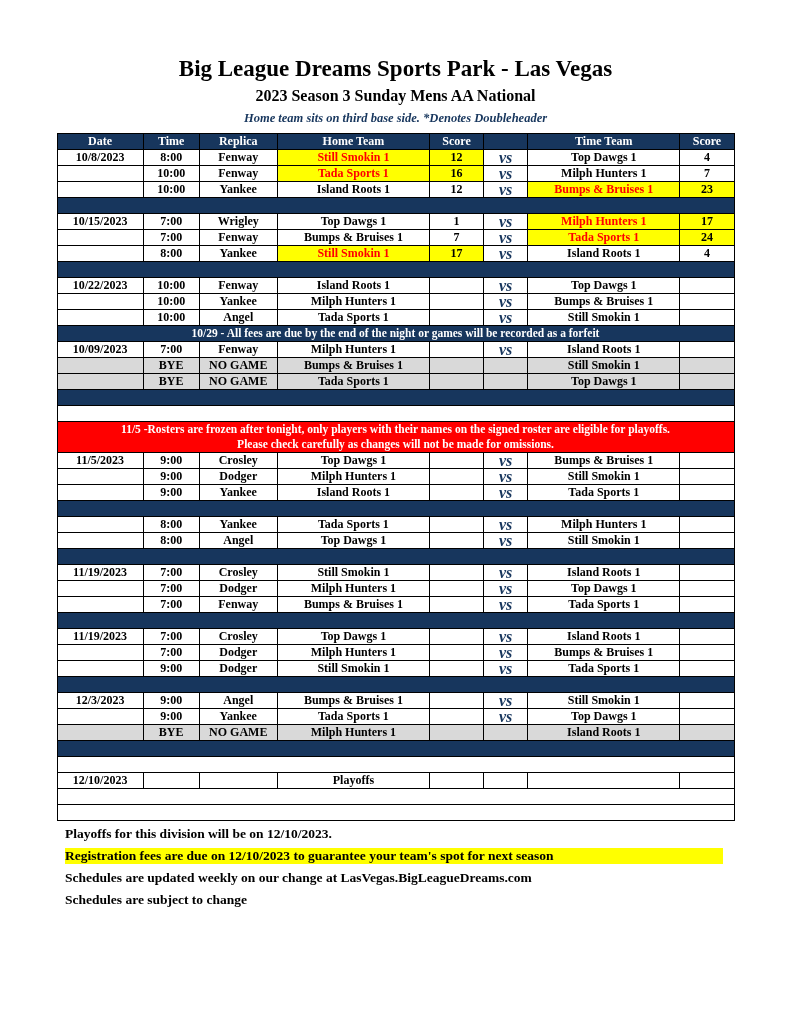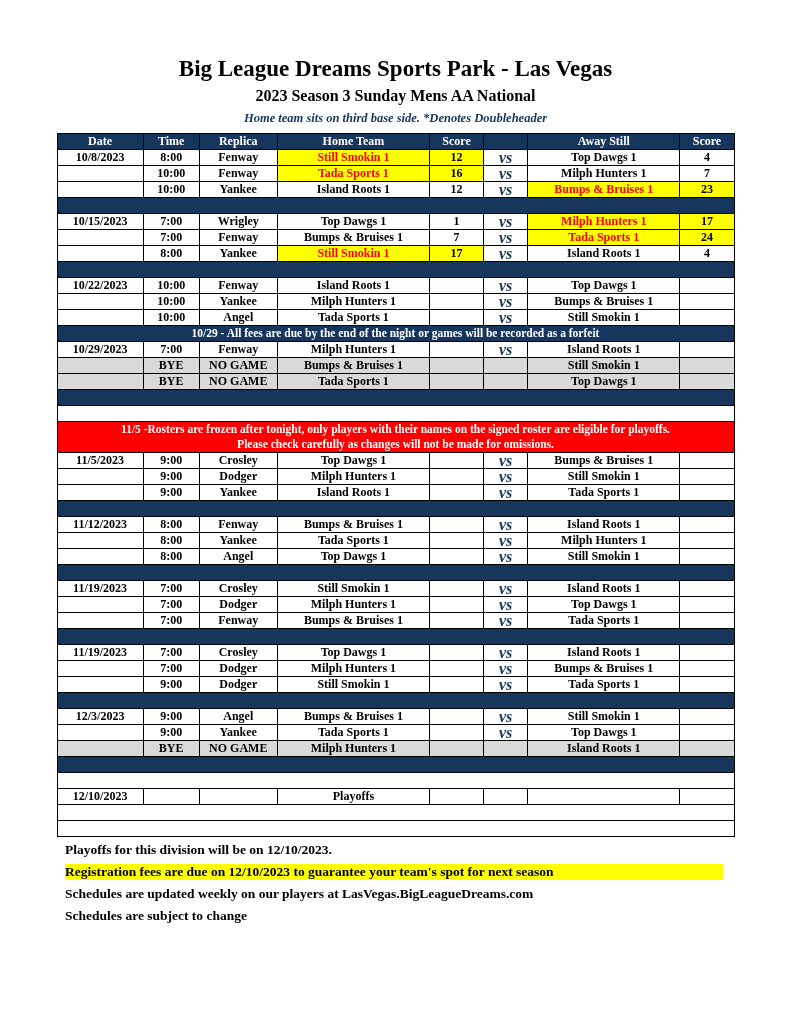--- a/index.html
+++ b/index.html
@@ -42,21 +42,21 @@
         <col style="width:54px">
     </colgroup>
     <thead>
       <tr>
         <th>Date</th>
         <th>Time</th>
         <th>Replica</th>
         <th>Home Team</th>
         <th>Score</th>
         <th></th>
-        <th>Away Still</th>
+        <th>Time Team</th>
         <th>Score</th>
       </tr>
     </thead>
     <tbody id="rows">
         <tr>
           <td>10/8/2023</td>
           <td>8:00</td>
           <td>Fenway</td>
           <td class="win">Still Smokin 1</td>
           <td class="winbg">12</td>
@@ -147,21 +147,21 @@
           <td>Tada Sports 1</td>
           <td></td>
           <td class="vs">vs</td>
           <td>Still Smokin 1</td>
           <td></td>
         </tr>
         <tr class="notice-navy">
           <td colspan="8">10/29 - All fees are due by the end of the night or games will be recorded as a forfeit</td>
         </tr>
         <tr>
-          <td>10/29/2023</td>
+          <td>10/09/2023</td>
           <td>7:00</td>
           <td>Fenway</td>
           <td>Milph Hunters 1</td>
           <td></td>
           <td class="vs">vs</td>
           <td>Island Roots 1</td>
           <td></td>
         </tr>
         <tr class="bye">
           <td></td>
@@ -220,30 +220,20 @@
           <td>9:00</td>
           <td>Yankee</td>
           <td>Island Roots 1</td>
           <td></td>
           <td class="vs">vs</td>
           <td>Tada Sports 1</td>
           <td></td>
         </tr>
         <tr class="sep">
           <td colspan="8"></td>
-        </tr>
-        <tr>
-          <td>11/12/2023</td>
-          <td>8:00</td>
-          <td>Fenway</td>
-          <td>Bumps &amp; Bruises 1</td>
-          <td></td>
-          <td class="vs">vs</td>
-          <td>Island Roots 1</td>
-          <td></td>
         </tr>
         <tr>
           <td></td>
           <td>8:00</td>
           <td>Yankee</td>
           <td>Tada Sports 1</td>
           <td></td>
           <td class="vs">vs</td>
           <td>Milph Hunters 1</td>
           <td></td>
@@ -378,16 +368,16 @@
         </tr>
         <tr>
           <td colspan="8"></td>
         </tr>
       </tbody>
   </table>
 
   <div class="footer" id="footer">
       <div class="footer-line">Playoffs for this division will be on 12/10/2023.</div>
       <div class="footer-line hl">Registration fees are due on 12/10/2023 to guarantee your team's spot for next season</div>
-      <div class="footer-line">Schedules are updated weekly on our players at LasVegas.BigLeagueDreams.com</div>
+      <div class="footer-line">Schedules are updated weekly on our change at LasVegas.BigLeagueDreams.com</div>
       <div class="footer-line">Schedules are subject to change</div>
     </div>
 </div>
 
 </body></html>

